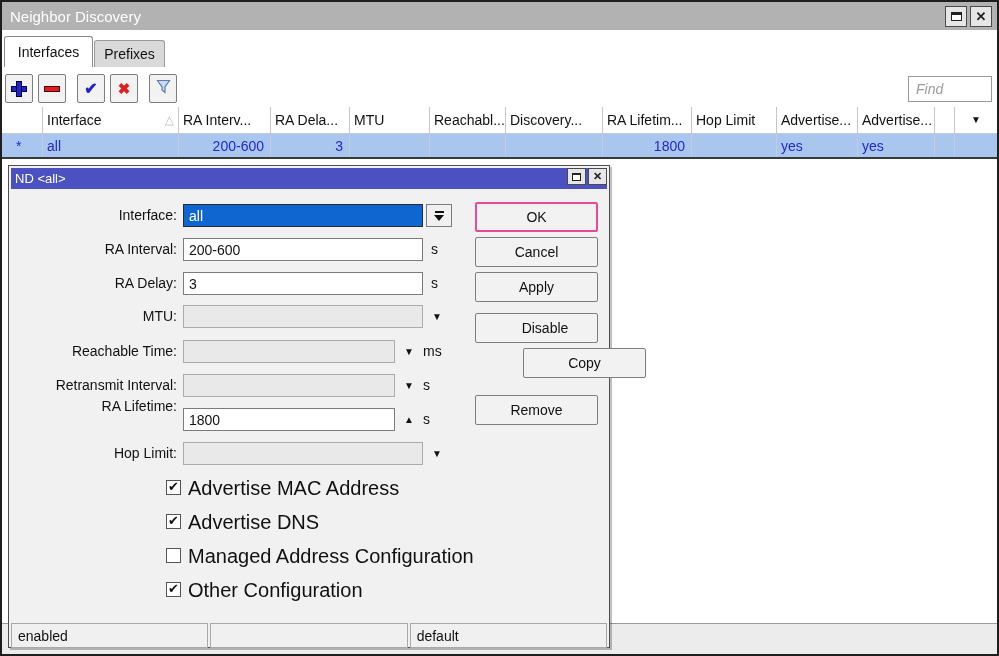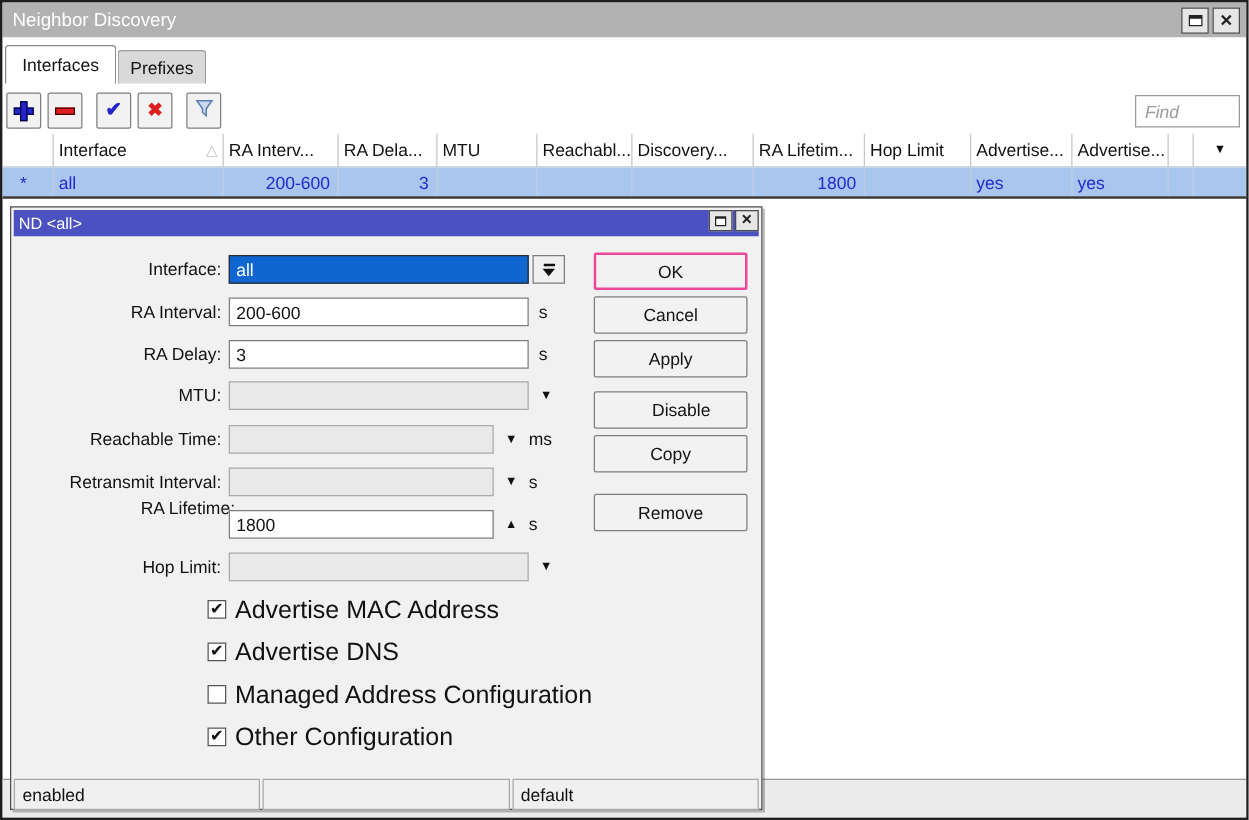--- a/index.html
+++ b/index.html
@@ -196,21 +196,21 @@
     <div class="dlabel" style="top:174px;">Reachable Time:</div>
     <div class="dfield w212" style="top:174px;"></div>
     <span class="farrow" style="left:395px; top:174px;">▼</span>
     <span class="unit" style="left:414px; top:174px;">ms</span>
 
     <div class="dlabel" style="top:208px;">Retransmit Interval:</div>
     <div class="dfield w212" style="top:208px;"></div>
     <span class="farrow" style="left:395px; top:208px;">▼</span>
     <span class="unit" style="left:414px; top:208px;">s</span>
 
-    <div class="dlabel" style="top:229px;margin-left:11px;">RA Lifetime:</div>
+    <div class="dlabel" style="top:229px;">RA Lifetime:</div>
     <input class="tfield w212" style="top: 242px;" value="1800">
     <span class="farrow" style="left:395px; top:242px;">▲</span>
     <span class="unit" style="left:414px; top:242px;">s</span>
 
     <div class="dlabel" style="top:276px;">Hop Limit:</div>
     <div class="dfield w240" style="top:276px;"></div>
     <span class="farrow" style="left:423px; top:276px;">▼</span>
 
     <span class="cbox checked" style="top:314px;"></span>
     <span class="cblabel" style="top:314px;">Advertise MAC Address</span>
@@ -221,21 +221,21 @@
     <span class="cbox" style="top:382px;"></span>
     <span class="cblabel" style="top:382px;">Managed Address Configuration</span>
 
     <span class="cbox checked" style="top:416px;"></span>
     <span class="cblabel" style="top:416px;">Other Configuration</span>
 
     <button class="dbutton default" style="top:36px;">OK</button>
     <button class="dbutton" style="top:71px;">Cancel</button>
     <button class="dbutton" style="top:106px;">Apply</button>
     <button class="dbutton" style="top:147px;padding-left:17px;">Disable</button>
-    <button class="dbutton" style="top:182px;">Copy</button>
+    <button class="dbutton" style="top:182px;margin-left:48px;">Copy</button>
     <button class="dbutton" style="top:229px;">Remove</button>
 
     <div class="dstatus">
       <div class="cell">enabled</div>
       <div class="cell"></div>
       <div class="cell">default</div>
     </div>
   </div>
 
 </div>

